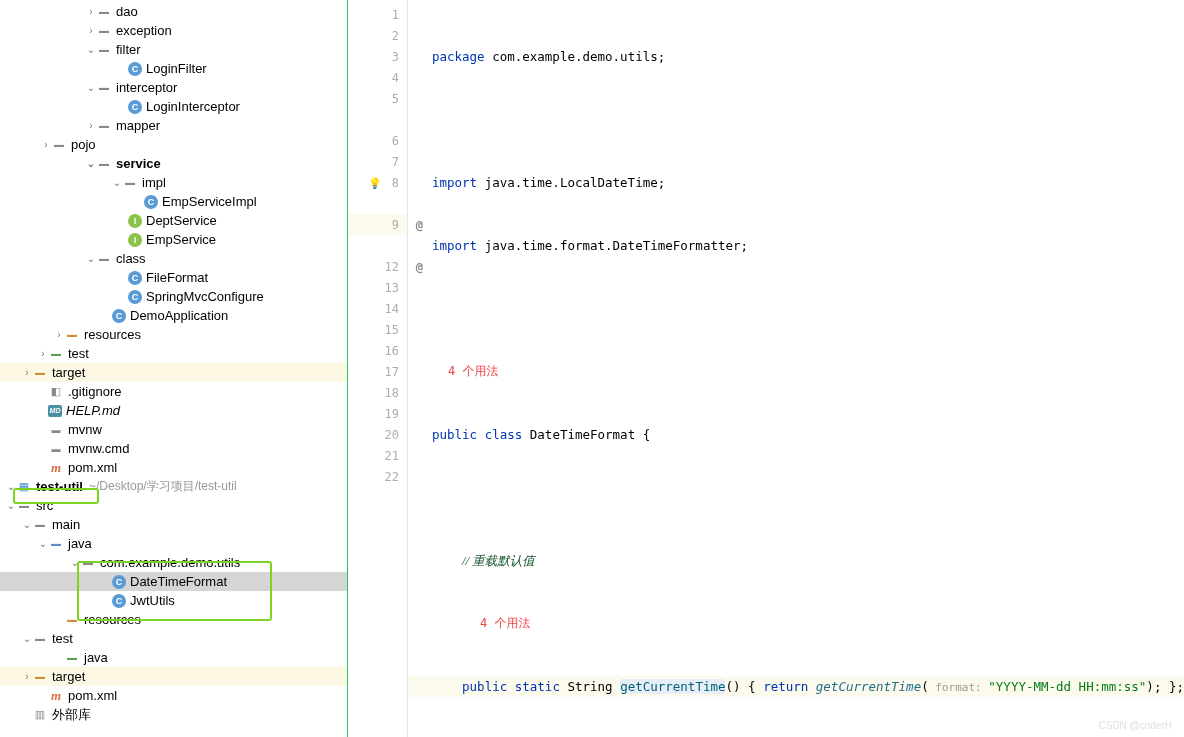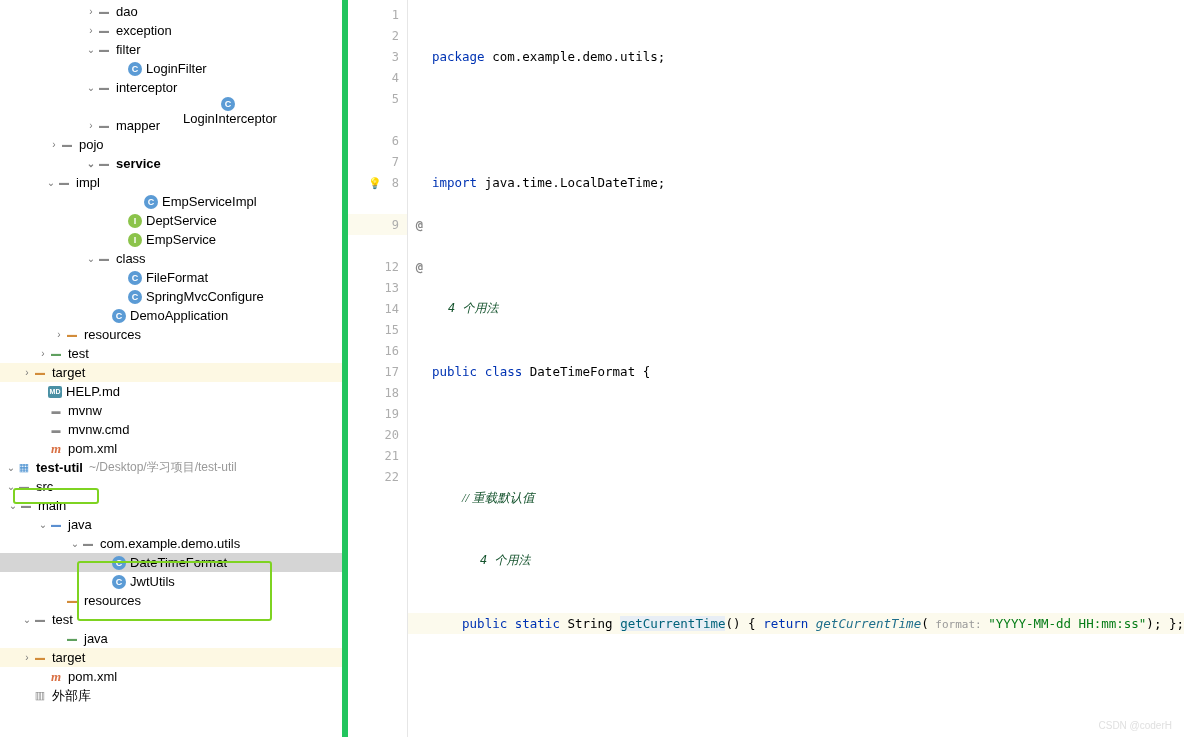--- a/index.html
+++ b/index.html
@@ -1,17 +1,17 @@
 <!DOCTYPE html>
 <html><head>
 <meta charset="utf-8">
 <style>
 * { box-sizing: border-box; margin: 0; padding: 0; }
 body { font-family: -apple-system, BlinkMacSystemFont, "Segoe UI", sans-serif; font-size: 13px; color: #000; background: #fff; display: flex; height: 737px; width: 1184px; overflow: hidden; }
-.sidebar { width: 350px; border-right: 6px solid #22c55e; overflow-y: auto; background: #fff; padding-top: 2px; }
+.sidebar { width: 350px; border-right: 1px solid #22c55e; overflow-y: auto; background: #fff; padding-top: 2px; }
 .tree-item { display: flex; align-items: center; height: 19px; cursor: pointer; white-space: nowrap; }
 .tree-item.selected { background: #d5d5d5; }
 .tree-item .arrow { width: 10px; font-size: 10px; color: #7a7a7a; display: inline-flex; justify-content: center; }
 .tree-item .arrow.open::before { content: "⌄"; }
 .tree-item .arrow.closed::before { content: "›"; }
 .tree-item .arrow.none::before { content: ""; }
 .icon { width: 16px; height: 16px; display: inline-flex; align-items: center; justify-content: center; margin-right: 4px; font-size: 11px; flex-shrink: 0; }
 .icon-folder { color: #888; }
 .icon-folder::before { content: "▬"; font-size: 10px; transform: scaleY(0.7); }
 .icon-folder-orange { color: #d28c3a; }
@@ -44,21 +44,21 @@
 .editor-area { flex: 1; display: flex; background: #fff; }
 .gutter { width: 60px; background: #fff; border-right: 1px solid #e6e6e6; padding-top: 4px; }
 .gutter-line { height: 21px; display: flex; align-items: center; justify-content: flex-end; padding-right: 8px; color: #adadad; font-family: Menlo, Consolas, monospace; font-size: 12px; position: relative; }
 .gutter-icon { position: absolute; right: -16px; font-size: 12px; color: #888; }
 .gutter-icon.override::before { content: "@"; color: #888; font-weight: bold; }
 .gutter-bulb { position: absolute; left: 20px; color: #dfa000; }
 .gutter-bulb::before { content: "💡"; font-size: 11px; }
 .code-area { flex: 1; padding-top: 4px; padding-left: 24px; font-family: Menlo, Consolas, monospace; font-size: 12.5px; line-height: 21px; white-space: pre; position: relative; }
 .code-line { height: 21px; }
 .code-line.hl { background: #fcfaed; margin-left: -24px; padding-left: 24px; }
-.hint-line { height: 21px; color: #14532d; font-size: 12px; padding-left: 16px; font-style: italic; }
+.hint-line { height: 21px; color: #ef4444; font-size: 12px; padding-left: 16px; }
 .kw { color: #0033b3; }
 .str { color: #067d17; }
 .com { color: #14532d; font-style: italic; font-family: Liberation Serif, serif; }
 .method { color: #00627a; }
 .method-call { color: #1f6f8b; font-style: italic; }
 .param-hint { color: #999; font-size: 11px; }
 .watermark { position: absolute; bottom: 6px; right: 12px; color: #e0e0e0; font-size: 10px; }
 </style>
 </head>
 <body>
@@ -82,41 +82,41 @@
     <div class="tree-item" style="padding-left: 118px;">
       <span class="arrow none"></span>
       <span class="icon icon-class"></span>
       <span class="label">LoginFilter</span>
     </div>
     <div class="tree-item" style="padding-left: 86px;">
       <span class="arrow open"></span>
       <span class="icon icon-folder"></span>
       <span class="label">interceptor</span>
     </div>
-    <div class="tree-item" style="padding-left: 118px; flex-direction: column;">
+    <div class="tree-item" style="padding-left: 118px;">
       <span class="arrow none"></span>
       <span class="icon icon-class"></span>
       <span class="label">LoginInterceptor</span>
     </div>
     <div class="tree-item" style="padding-left: 86px;">
       <span class="arrow closed"></span>
       <span class="icon icon-folder"></span>
       <span class="label">mapper</span>
     </div>
-    <div class="tree-item" style="padding-left: 41px; margin-left: 8px;">
+    <div class="tree-item" style="padding-left: 41px;">
       <span class="arrow closed"></span>
       <span class="icon icon-folder"></span>
       <span class="label">pojo</span>
     </div>
     <div class="tree-item" style="padding-left: 86px; font-weight: bold;">
       <span class="arrow open"></span>
       <span class="icon icon-folder"></span>
       <span class="label">service</span>
     </div>
-    <div class="tree-item" style="padding-left: 46px;">
+    <div class="tree-item" style="padding-left: 112px;">
       <span class="arrow open"></span>
       <span class="icon icon-folder"></span>
       <span class="label">impl</span>
     </div>
     <div class="tree-item" style="padding-left: 134px;">
       <span class="arrow none"></span>
       <span class="icon icon-class"></span>
       <span class="label">EmpServiceImpl</span>
     </div>
     <div class="tree-item" style="padding-left: 118px;">
@@ -158,20 +158,25 @@
       <span class="arrow closed"></span>
       <span class="icon icon-folder-green"></span>
       <span class="label">test</span>
     </div>
     <div class="tree-item" style="padding-left: 22px; background: rgb(253, 248, 227);">
       <span class="arrow closed"></span>
       <span class="icon icon-folder-orange"></span>
       <span class="label">target</span>
     </div>
     <div class="tree-item" style="padding-left: 38px;">
+      <span class="arrow none"></span>
+      <span class="icon icon-gitignore"></span>
+      <span class="label">.gitignore</span>
+    </div>
+    <div class="tree-item" style="padding-left: 38px; font-style: italic;">
       <span class="arrow none"></span>
       <span class="icon icon-md"></span>
       <span class="label">HELP.md</span>
     </div>
     <div class="tree-item" style="padding-left: 38px;">
       <span class="arrow none"></span>
       <span class="icon icon-file"></span>
       <span class="label">mvnw</span>
     </div>
     <div class="tree-item" style="padding-left: 38px;">
@@ -188,21 +193,21 @@
       <span class="arrow open"></span>
       <span class="icon icon-module"></span>
       <span class="label" style="font-weight: 600;">test-util</span>
       <span class="label-path">~/Desktop/学习项目/test-util</span>
     </div>
     <div class="tree-item" style="padding-left: 6px;">
       <span class="arrow open"></span>
       <span class="icon icon-folder"></span>
       <span class="label">src</span>
     </div>
-    <div class="tree-item" style="padding-left: 8px;">
+    <div class="tree-item" style="padding-left: 22px;">
       <span class="arrow open"></span>
       <span class="icon icon-folder"></span>
       <span class="label">main</span>
     </div>
     <div class="tree-item" style="padding-left: 38px;">
       <span class="arrow open"></span>
       <span class="icon icon-folder-blue"></span>
       <span class="label">java</span>
     </div>
     <div class="tree-item" style="padding-left: 70px;">
@@ -277,20 +282,21 @@
       <div class="gutter-line">18</div>
       <div class="gutter-line">19</div>
       <div class="gutter-line">20</div>
       <div class="gutter-line">21</div>
       <div class="gutter-line">22</div>
     </div>
   <div class="code-area">
     <div class="code-line"><span class="kw">package</span><span> com.example.demo.utils;</span></div>
     <div class="code-line"></div>
     <div class="code-line"><span class="kw">import</span><span> java.time.LocalDateTime;</span></div>
+    <div class="code-line"><span class="kw">import</span><span> java.time.format.DateTimeFormatter;</span></div>
     <div class="code-line"></div>
     <div class="hint-line">4 个用法</div>
     <div class="code-line"><span class="kw">public</span> <span class="kw">class</span> <span>DateTimeFormat</span><span> {</span></div>
     <div class="code-line"></div>
     <div class="code-line">    <span class="com">// 重载默认值</span></div>
     <div class="hint-line" style="padding-left:48px">4 个用法</div>
     <div class="code-line hl">    <span class="kw">public</span> <span class="kw">static</span> <span>String</span> <span class="method" style="background:#e8eef5">getCurrentTime</span><span>() { </span><span class="kw">return</span><span class="method-call"> getCurrentTime</span><span>(</span><span class="param-hint"> format: </span><span class="str">"YYYY-MM-dd HH:mm:ss"</span><span>); };</span></div>
     
     
     

